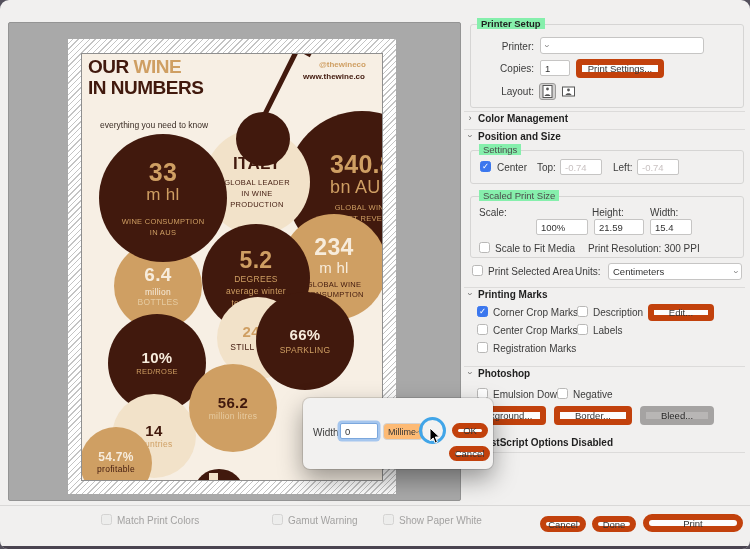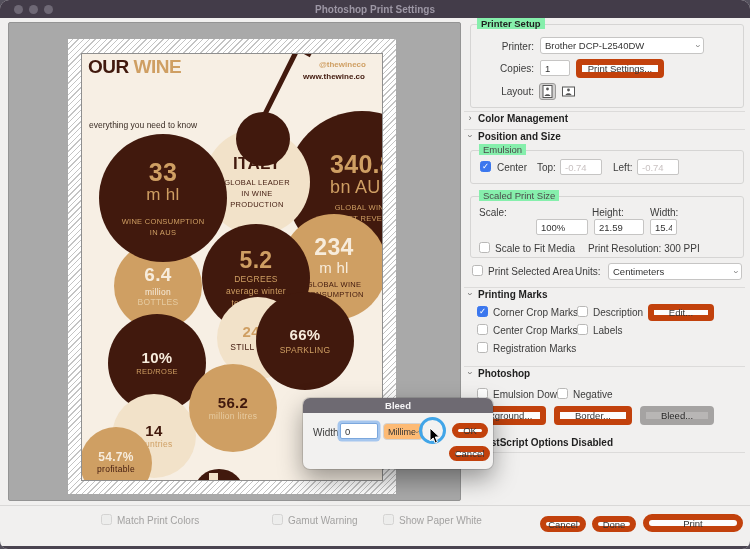--- a/index.html
+++ b/index.html
@@ -11,21 +11,21 @@
   .titlebar .title{width:100%;text-align:center;font-size:10px;font-weight:700;color:#9d97a5;}
   
   .preview{position:absolute;left:8px;top:22px;width:453px;height:479px;background:#a9a9a9;border:1px solid #949494;border-radius:2px;}
   .size-label{position:absolute;left:0;top:4px;width:100%;text-align:center;font-size:8.5px;color:#3c3c3c;}
   .paper{position:absolute;left:59px;top:16px;width:328px;height:455px;background:#ffffff;
     background-image:repeating-linear-gradient(135deg,#ffffff 0px,#ffffff 3px,#c4c4c4 3px,#c4c4c4 4px);}
   .paper-content{position:absolute;left:13px;top:14px;width:302px;height:428px;border:1px solid #8f8f8f;background:var(--posterbg);overflow:hidden;}
   
   .poster-title{position:absolute;left:6px;top:2px;font-weight:800;font-size:19px;line-height:21px;letter-spacing:-0.5px;color:var(--dark);}
   .poster-title .accent{color:var(--tan);}
-  .poster-tagline{position:absolute;left:7px;top:66px;font-size:8.5px;color:#3a2c24;}
+  .poster-tagline{position:absolute;left:18px;top:66px;font-size:8.5px;color:#3a2c24;}
   .poster-handle{position:absolute;left:237px;top:6px;font-size:8px;font-weight:700;color:var(--tan);white-space:nowrap;}
   .poster-site{position:absolute;left:221px;top:18px;font-size:8px;font-weight:700;color:var(--dark);white-space:nowrap;}
   .pcircle{position:absolute;border-radius:50%;display:flex;flex-direction:column;align-items:center;justify-content:center;text-align:center;line-height:1.08;}
   .theme-dark{background:var(--dark);}
   .theme-tan{background:var(--tan);}
   .theme-cream{background:var(--cream);}
   .pline{white-space:nowrap;letter-spacing:0.3px;}
   .c-tan{color:var(--tan);} .c-dark{color:var(--dark);} .c-cream{color:var(--creamtext);} .c-soft{color:var(--soft);}
   .glass-svg{position:absolute;left:0;top:0;pointer-events:none;}
   
@@ -61,32 +61,27 @@
   .cursor-arrow{position:absolute;left:429px;top:428px;z-index:61;}
   
   .footer-line{position:absolute;left:0;top:505px;width:750px;height:1px;background:#d9d8d7;}
   .bottom-edge{position:absolute;left:0;bottom:0;width:750px;height:3px;background:#4a4450;border-radius:0 0 8px 8px;}
 </style>
 </head>
 <body>
 
 <div class="window">
 
-  <div class="titlebar">
-    <span class="tl-dot" style="left:14px"></span>
-    <span class="tl-dot" style="left:29px"></span>
-    <span class="tl-dot" style="left:44px"></span>
-    <span class="title">Photoshop Print Settings</span>
-  </div>
 
   <div class="preview">
     <div class="paper">
       <div class="paper-content">
         <div class="poster-title">
           <span>OUR </span><span class="accent">WINE</span><br>
+          <span>IN NUMBERS</span>
         </div>
         <div class="poster-tagline">everything you need to know</div>
         <div class="poster-handle">@thewineco</div>
         <div class="poster-site">www.thewine.co</div>
         <div id="poster-circles">
             <div class="pcircle theme-dark" style="left: 204px; top: 57px; height: 152px; width: 152px;">
               <div class="pline c-tan" style="font-size: 25px; font-weight: 800;">340.8</div>
               <div class="pline c-tan" style="font-size: 18px;">bn AUD</div>
               <div class="pline c-tan" style="font-size: 7.5px; margin-top: 7px;">GLOBAL WINE</div>
               <div class="pline c-tan" style="font-size: 7.5px; margin-top: 3px;">MARKET REVENUE</div>
@@ -153,21 +148,20 @@
           <rect x="127" y="419" width="9" height="8" fill="#f2e2c9"></rect>
         </svg>
       </div>
     </div>
   </div>
 
   <div class="group" style="left:470px;top:24px;width:274px;height:84px"></div>
   <div class="legend" style="left:477px;top:18px;font-weight:700;color:#1f1f1f">Printer Setup</div>
   <div class="lbl rlbl" style="left:476px;top:41px;width:58px">Printer:</div>
   <div class="selectbox" style="left:540px;top:37px;width:164px">
-    <span class="val">Brother DCP-L2540DW</span>
       <span class="chev">›</span>
   </div>
   <div class="lbl rlbl" style="left:476px;top:63px;width:58px">Copies:</div>
   <input class="tinput" style="left: 540px; top: 60px; width: 30px;" value="1">
   <div class="btn" style="left:576px;top:59px;width:88px;height:19px">Print Settings...</div>
   <div class="lbl rlbl" style="left:476px;top:86px;width:58px">Layout:</div>
   <div class="layout-btn sel" style="left:539px;top:83px">
     <svg width="11" height="13" viewBox="0 0 11 13">
         <rect x="1" y="0.5" width="9" height="12" fill="#fff" stroke="#555" stroke-width="1"></rect>
         <circle cx="5.5" cy="4" r="1.4" fill="#555"></circle>
@@ -184,38 +178,38 @@
 
   <div class="hr" style="top:111px"></div>
   <span class="chev-col" style="left:466px;top:113px">›</span>
   <div class="sect" style="left:478px;top:113px">Color Management</div>
 
   <div class="hr" style="top:129px"></div>
   <span class="chev-exp" style="left:466px;top:131px">›</span>
   <div class="sect" style="left:478px;top:131px">Position and Size</div>
 
   <div class="group" style="left:470px;top:150px;width:274px;height:34px"></div>
-  <div class="legend" style="left:479px;top:144px">Emulsion</div>
+  <div class="legend" style="left:479px;top:144px">Settings</div>
   <span class="cb checked" style="left:480px;top:161px">
       <span class="tick">✓</span>
     </span>
   <div class="lbl" style="left:497px;top:162px">Center</div>
   <div class="lbl" style="left:537px;top:162px">Top:</div>
   <input class="tinput dim" style="left: 560px; top: 159px; width: 42px;" disabled="" value="-0.74">
   <div class="lbl" style="left:613px;top:162px">Left:</div>
   <input class="tinput dim" style="left: 637px; top: 159px; width: 42px;" disabled="" value="-0.74">
 
   <div class="group" style="left:470px;top:196px;width:274px;height:62px"></div>
   <div class="legend" style="left:479px;top:190px">Scaled Print Size</div>
   <div class="lbl" style="left:479px;top:207px">Scale:</div>
   <div class="lbl" style="left:592px;top:207px">Height:</div>
   <div class="lbl" style="left:650px;top:207px">Width:</div>
   <input class="tinput" style="left: 536px; top: 219px; width: 52px;" value="100%">
   <input class="tinput" style="left: 594px; top: 219px; width: 50px;" value="21.59">
-  <input class="tinput" style="left: 650px; top: 219px; width: 27px;" value="15.4">
+  <input class="tinput" style="left: 650px; top: 219px; width: 42px;" value="15.4">
   <span class="cb" style="left:479px;top:242px"></span>
   <div class="lbl" style="left:495px;top:243px">Scale to Fit Media</div>
   <div class="lbl" style="left:588px;top:243px">Print Resolution: 300 PPI</div>
 
   <span class="cb" style="left:472px;top:265px"></span>
   <div class="lbl" style="left:488px;top:266px">Print Selected Area</div>
   <div class="lbl" style="left:575px;top:266px">Units:</div>
   <div class="selectbox" style="left:608px;top:263px;width:134px">
     <span class="val">Centimeters</span>
       <span class="chev">›</span>
@@ -258,23 +252,20 @@
   <span class="cb dis" style="left:272px;top:514px"></span>
   <div class="lbl graylbl" style="left:288px;top:515px">Gamut Warning</div>
   <span class="cb dis" style="left:383px;top:514px"></span>
   <div class="lbl graylbl" style="left:399px;top:515px">Show Paper White</div>
   <div class="btn pill" style="left:540px;top:516px;width:46px;height:16px">Cancel</div>
   <div class="btn pill" style="left:592px;top:516px;width:44px;height:16px">Done</div>
   <div class="btn pill" style="left:643px;top:514px;width:100px;height:18px">Print</div>
   <div class="bottom-edge"></div>
 
   <div class="dialog">
-    <div class="dialog-titlebar">
-      <span>Bleed</span>
-    </div>
     <div class="lbl" style="left:10px;top:29px">Width:</div>
     <input class="tinput focus-input" style="left: 37px; top: 25px; width: 38px;" value="0">
     <div class="selectbox" style="left:80px;top:25px;width:40px;background:#fdba74;border-color:#d4d3d2;border-radius:4px;font-size:9px">
       <span class="val">Millimeters</span>
         <span class="chev">›</span>
     </div>
     <div class="btn pill" style="left:149px;top:25px;width:36px;height:15px">OK</div>
     <div class="btn pill" style="left:146px;top:48px;width:41px;height:15px">Cancel</div>
   </div>
 

